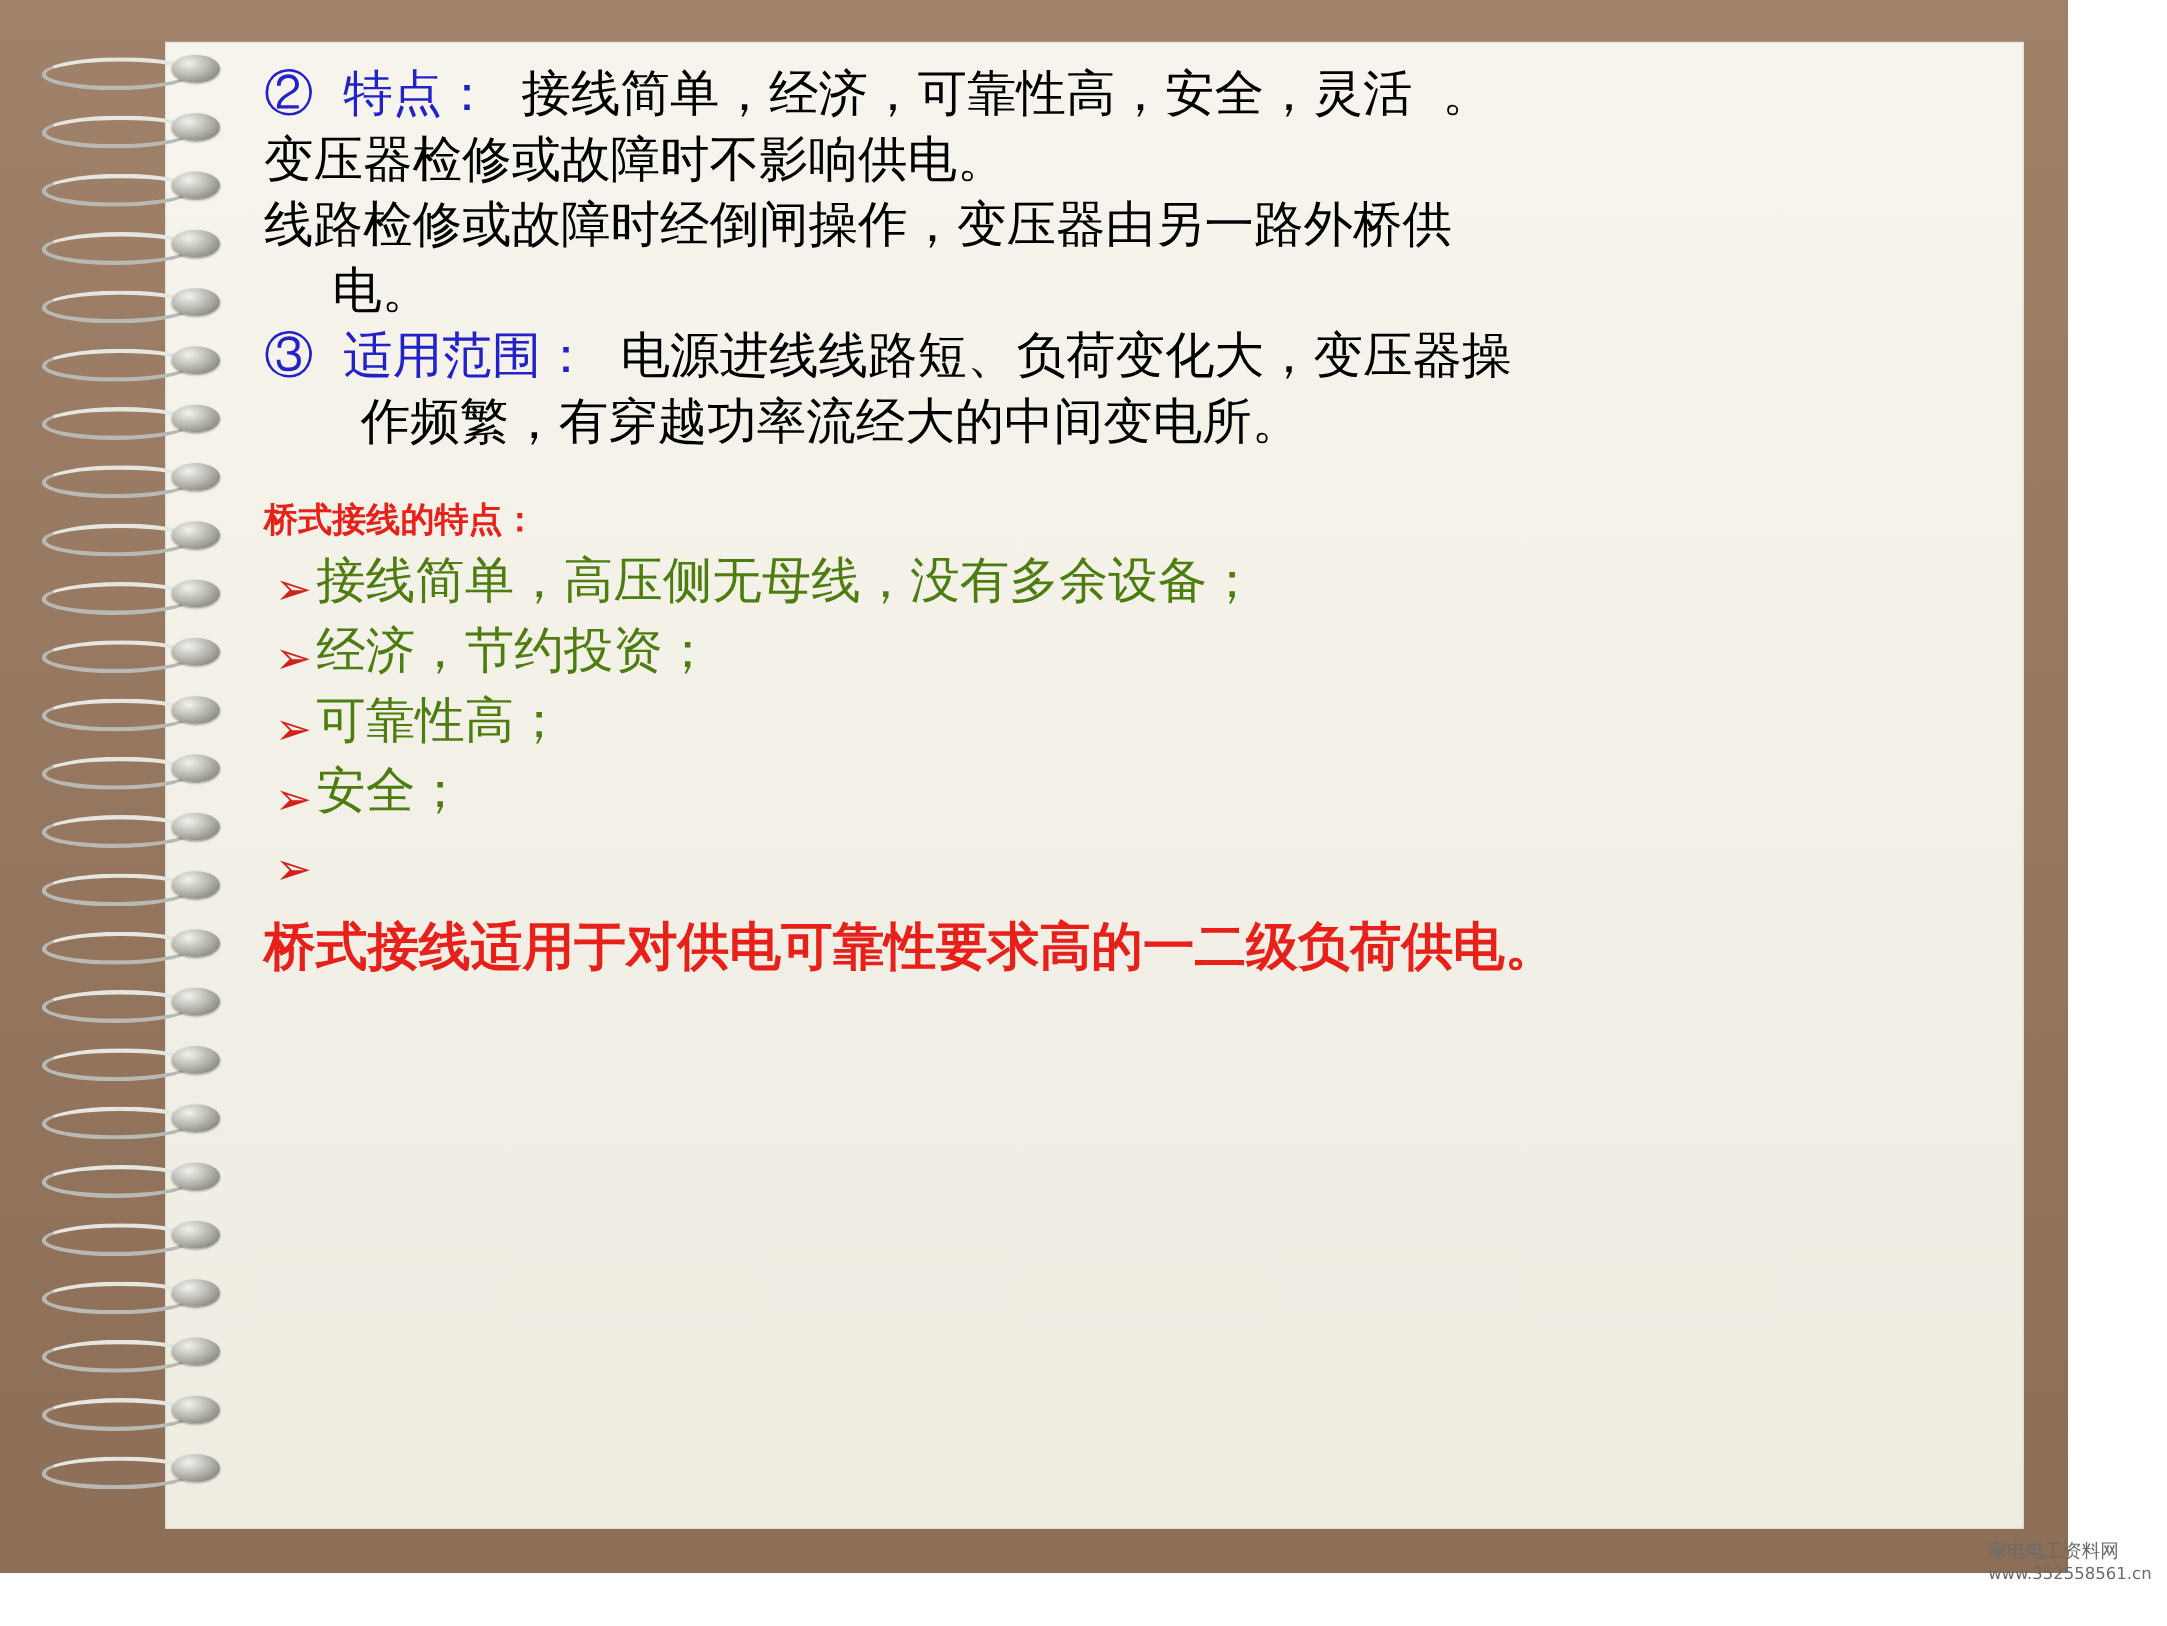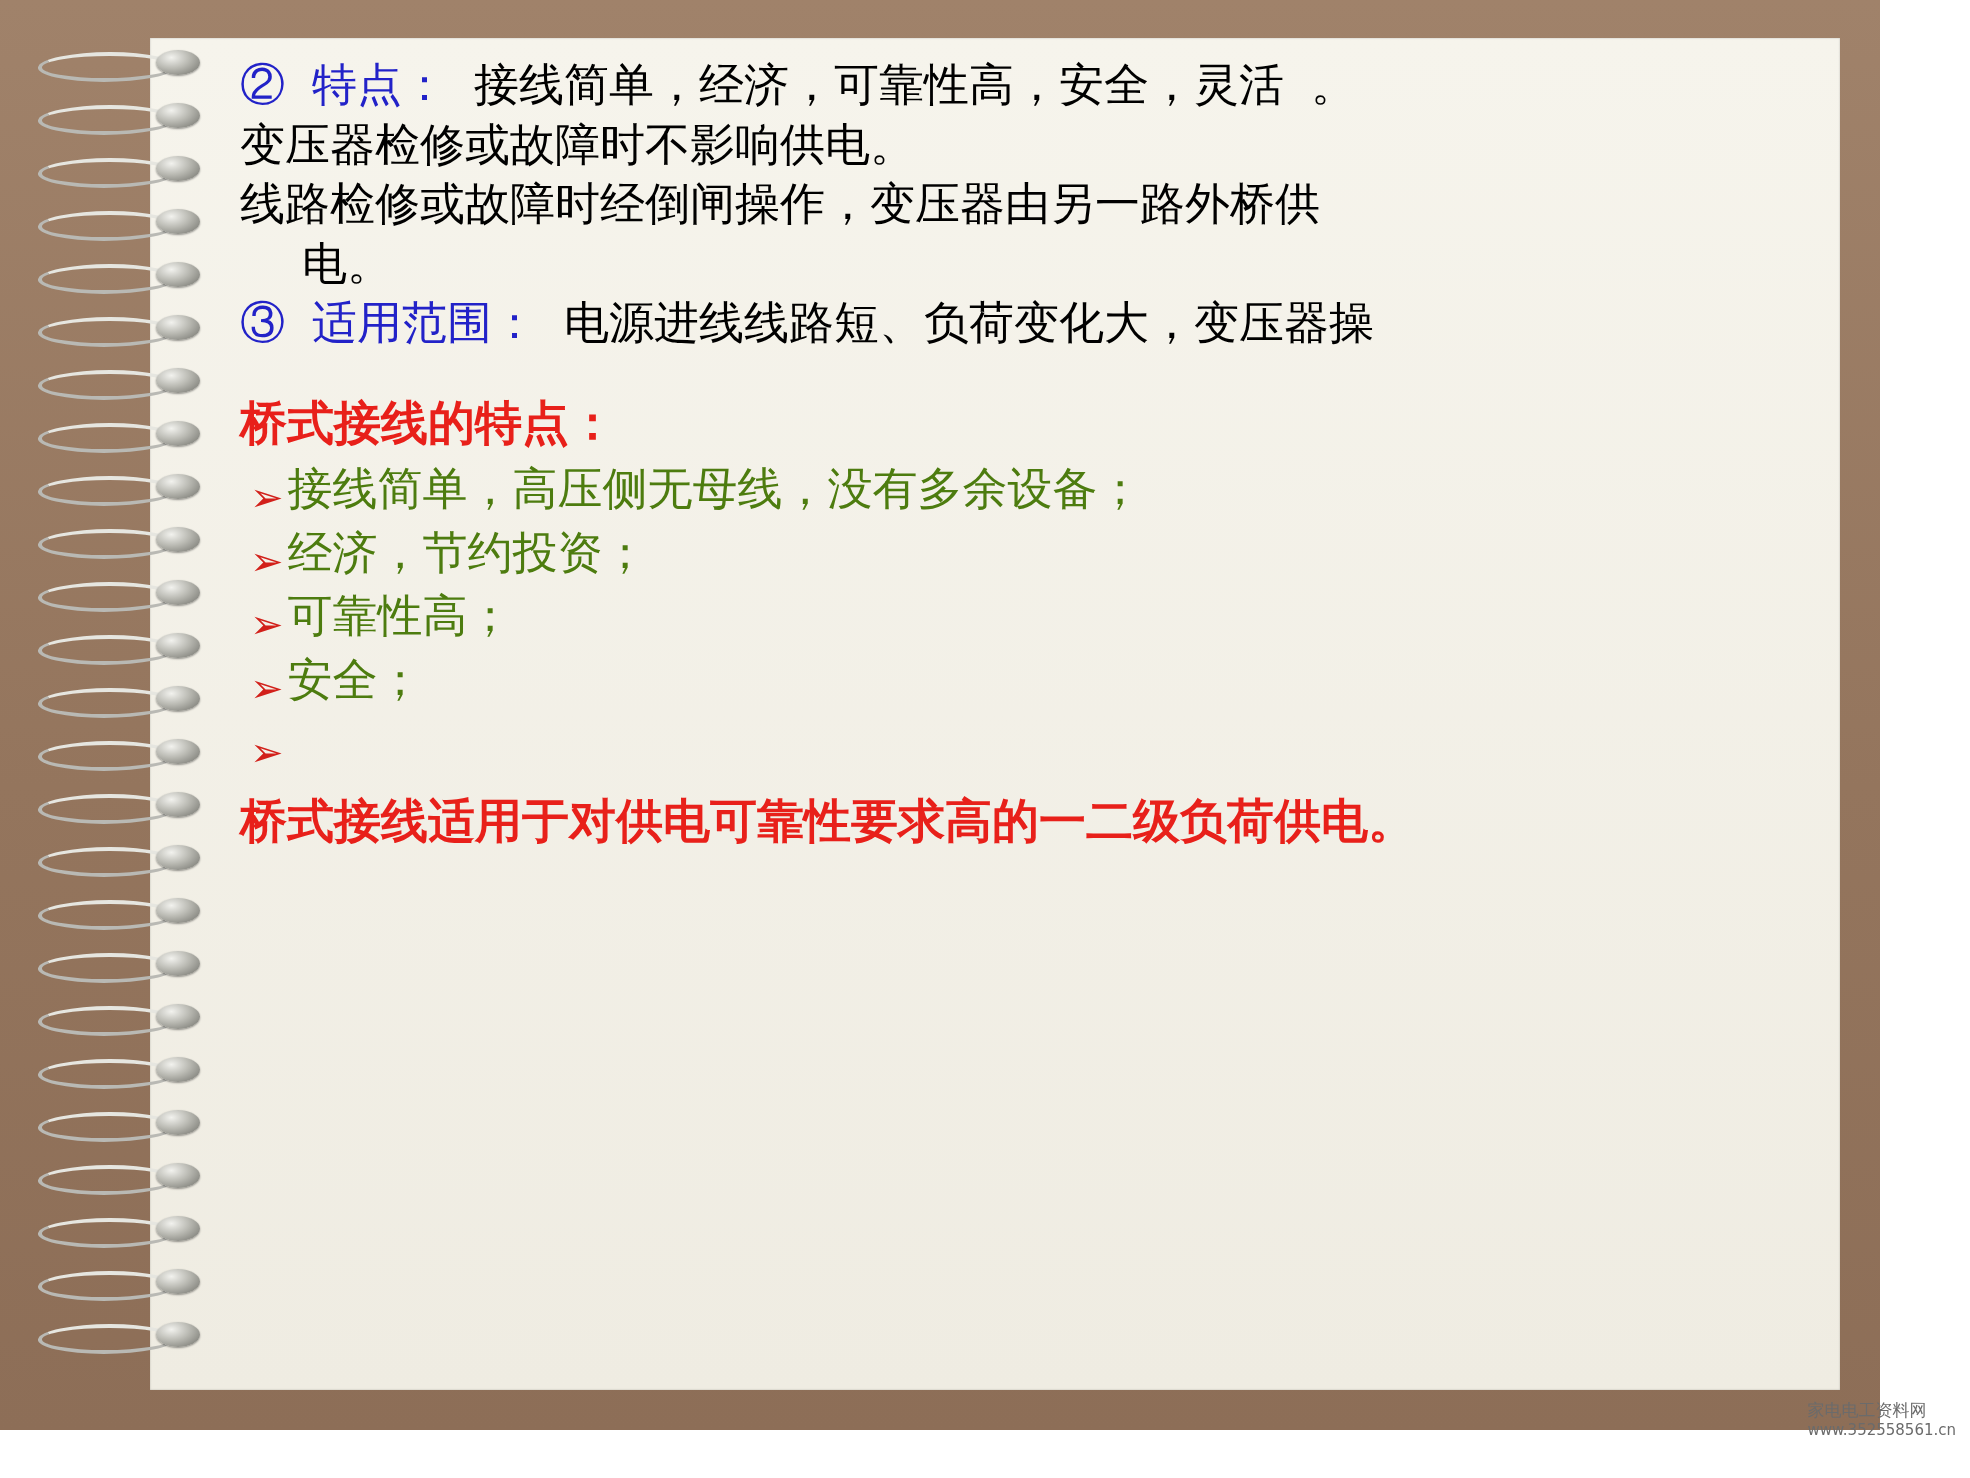--- a/index.html
+++ b/index.html
@@ -114,21 +114,21 @@
     white-space: nowrap;
   }
   .marker {
     color: #2222c8;
   }
   .indent1 { margin-left: 62px; }
   .indent2 { margin-left: 88px; }
 
   .redhead {
     font-family: "DejaVu Sans", "Liberation Sans", sans-serif;
-    font-size: 47px;
+    font-size: 31px;
     color: #e8201a;
     font-weight: bold;
     margin: 36px 0 12px 0;
     white-space: nowrap;
   }
 
   .bullet-row {
     display: flex;
     align-items: flex-start;
     margin: 0 0 12px 10px;
@@ -303,20 +303,23 @@
     <div class="line indent1">
       <span>电。</span>
     </div>
 
     <div class="line">
       <span class="marker">③</span>
       <span class="marker">适用范围：</span>
       <span>电源进线线路短、负荷变化大，变压器操</span>
     </div>
 
+    <div class="line indent2">
+      <span>作频繁，有穿越功率流经大的中间变电所。</span>
+    </div>
 
     <div class="redhead">桥式接线的特点：</div>
 
     <div class="bullet-row">
       <span class="arrow">➢</span>
       <span class="bullet-text">接线简单，高压侧无母线，没有多余设备；</span>
     </div>
     <div class="bullet-row">
       <span class="arrow">➢</span>
       <span class="bullet-text">经济，节约投资；</span>

